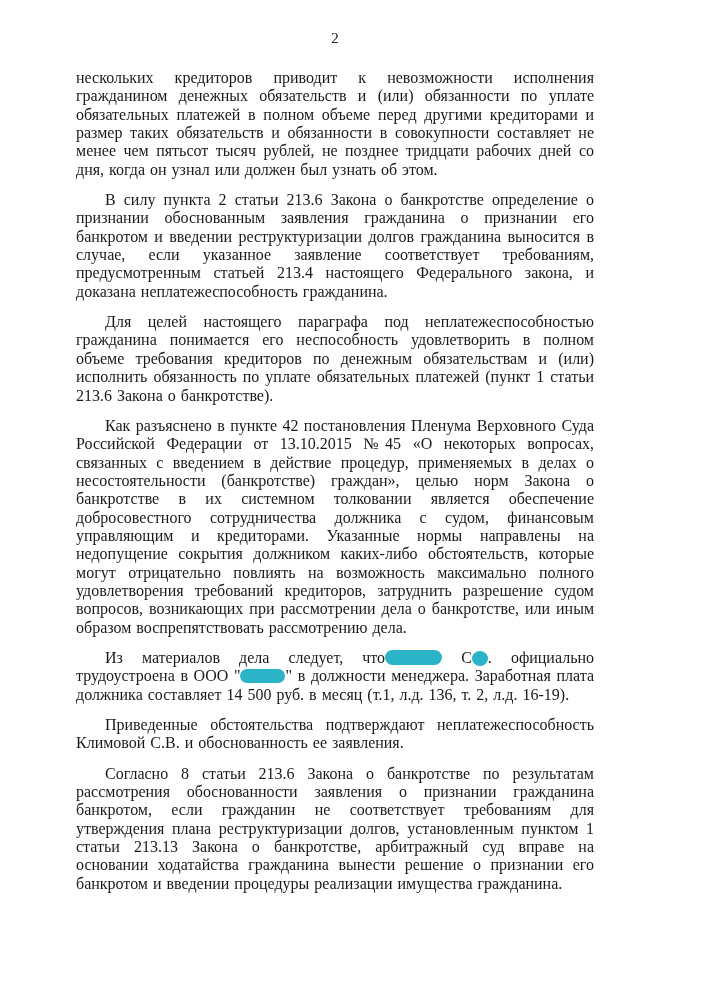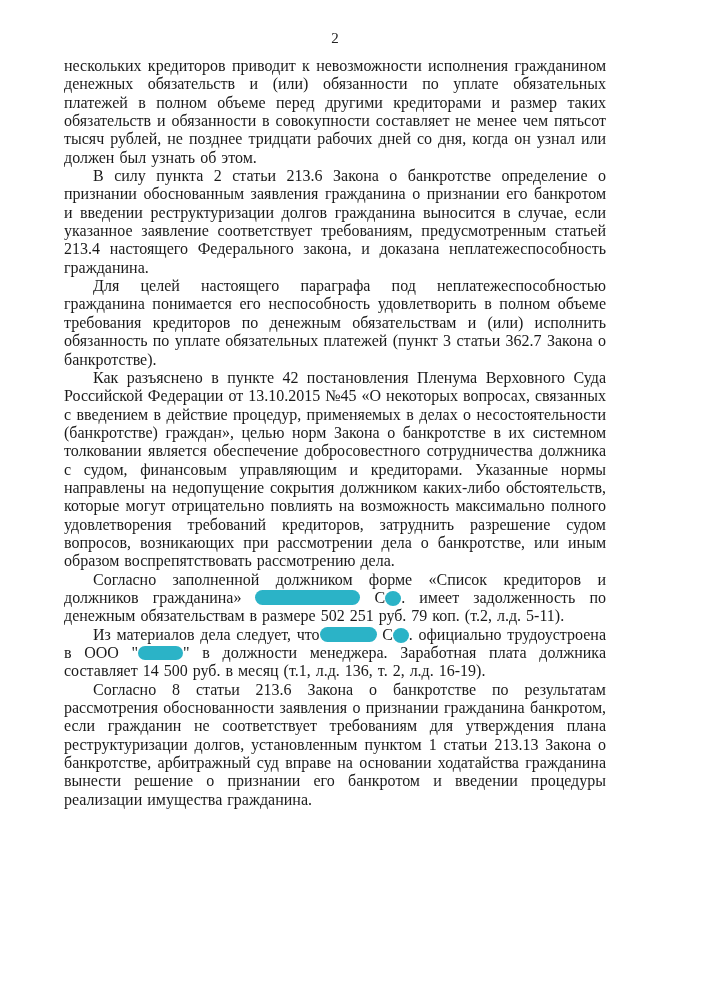--- a/index.html
+++ b/index.html
@@ -29,21 +29,21 @@
     position: absolute;
     top: 57px;
     left: 64px;
     width: 542px;
     font-size: 16px;
     line-height: 18.35px;
     text-align: justify;
     word-spacing: 1px;
   }
   .para {
-    margin: 0;
+    margin: 12px;
     text-indent: 29px;
   }
   .para.no-indent {
     text-indent: 0;
   }
   .redact {
     display: inline-block;
     background: #2bb3c7;
     height: 13px;
     border-radius: 8px;
@@ -66,27 +66,27 @@
 <div class="sheet">
 
   <div class="page-number">2</div>
 
   <div class="text-block">
 
     <p class="para no-indent"><span>нескольких кредиторов приводит к невозможности исполнения гражданином денежных обязательств и (или) обязанности по уплате обязательных платежей в полном объеме перед другими кредиторами и размер таких обязательств и обязанности в совокупности составляет не менее чем пятьсот тысяч рублей, не позднее тридцати рабочих дней со дня, когда он узнал или должен был узнать об этом.</span></p>
 
     <p class="para"><span>В силу пункта 2 статьи 213.6 Закона о банкротстве определение о признании обоснованным заявления гражданина о признании его банкротом и введении реструктуризации долгов гражданина выносится в случае, если указанное заявление соответствует требованиям, предусмотренным статьей 213.4 настоящего Федерального закона, и доказана неплатежеспособность гражданина.</span></p>
 
-    <p class="para"><span>Для целей настоящего параграфа под неплатежеспособностью гражданина понимается его неспособность удовлетворить в полном объеме требования кредиторов по денежным обязательствам и (или) исполнить обязанность по уплате обязательных платежей (пункт 3 статьи 362.7 Закона о банкротстве).</span></p>
+    <p class="para"><span>Для целей настоящего параграфа под неплатежеспособностью гражданина понимается его неспособность удовлетворить в полном объеме требования кредиторов по денежным обязательствам и (или) исполнить обязанность по уплате обязательных платежей (пункт 1 статьи 213.6 Закона о банкротстве).</span></p>
 
     <p class="para"><span>Как разъяснено в пункте 42 постановления Пленума Верховного Суда Российской Федерации от 13.10.2015 №45 «О некоторых вопросах, связанных с введением в действие процедур, применяемых в делах о несостоятельности (банкротстве) граждан», целью норм Закона о банкротстве в их системном толковании является обеспечение добросовестного сотрудничества должника с судом, финансовым управляющим и кредиторами. Указанные нормы направлены на недопущение сокрытия должником каких-либо обстоятельств, которые могут отрицательно повлиять на возможность максимально полного удовлетворения требований кредиторов, затруднить разрешение судом вопросов, возникающих при рассмотрении дела о банкротстве, или иным образом воспрепятствовать рассмотрению дела.</span></p>
 
-    <p class="para"><span>Согласно заполненной должником форме «Список кредиторов и должников гражданина» </span><span class="redact rw-name1"></span><span> С</span><span class="redact dot"></span><span>. имеет задолженность по денежным обязательствам в размере 502 251 руб. 79 коп. (т.2, л.д. 5-11).</span></p>
 
 
 
     <p class="para"><span>Из материалов дела следует, что</span><span class="redact rw-name3"></span><span> С</span><span class="redact dot"></span><span>. официально трудоустроена в ООО "</span><span class="redact rw-company"></span><span>" в должности менеджера. Заработная плата должника составляет 14 500 руб. в месяц (т.1, л.д. 136, т. 2, л.д. 16-19).</span></p>
 
+    <p class="para"><span>Приведенные обстоятельства подтверждают неплатежеспособность Климовой С.В. и обоснованность ее заявления.</span></p>
 
     <p class="para"><span>Согласно 8 статьи 213.6 Закона о банкротстве по результатам рассмотрения обоснованности заявления о признании гражданина банкротом, если гражданин не соответствует требованиям для утверждения плана реструктуризации долгов, установленным пунктом 1 статьи 213.13 Закона о банкротстве, арбитражный суд вправе на основании ходатайства гражданина вынести решение о признании его банкротом и введении процедуры реализации имущества гражданина.</span></p>
 
   </div>
 </div>
 
 </body></html>

